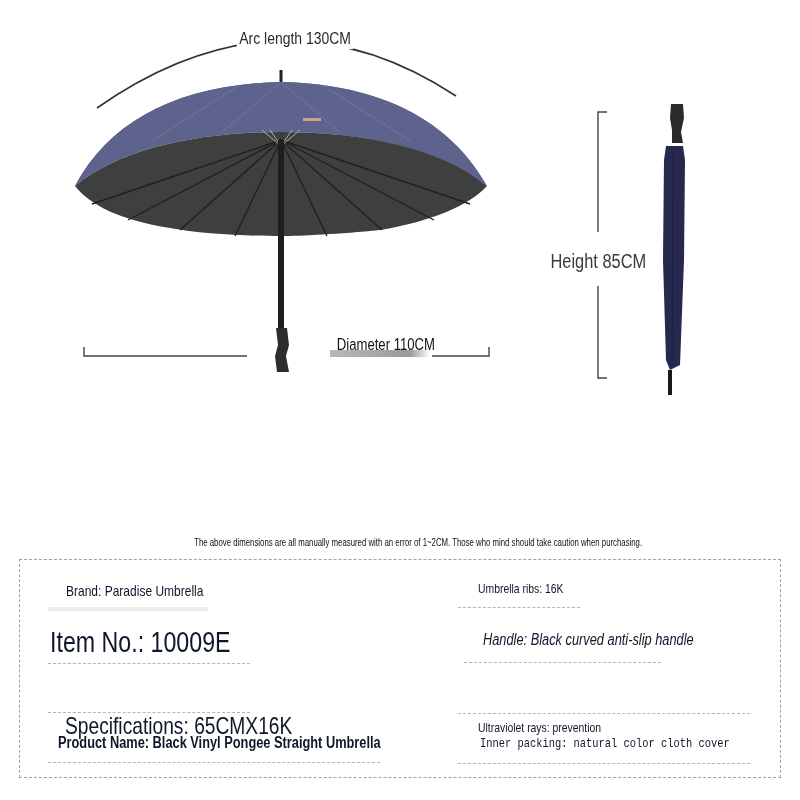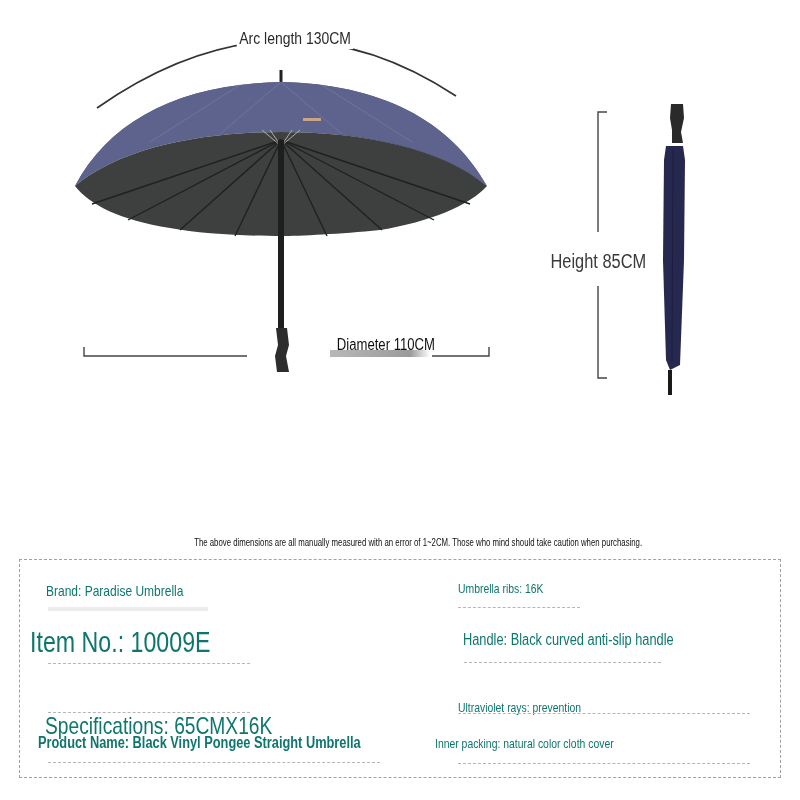--- a/index.html
+++ b/index.html
@@ -13,32 +13,32 @@
   .diam-shadow { left: 330px; top: 350px; width: 100px; height: 7px;
                  background: linear-gradient(to right, #b8b8b8, #9a9a9a 80%, rgba(160,160,160,0)); }
   .height-label { left: 540px; top: 250px; transform: scaleX(0.82); font-size: 20px; color: #3a3a3a; }
 
   .disclaimer { left: 131px; top: 537px; font-size: 10px; color: #111; white-space: nowrap;
                 transform: scaleX(0.78); }
 
   .spec-box { left: 19px; top: 559px; width: 762px; height: 219px;
               border: 1px dashed #9aa3a8; box-sizing: border-box; }
 
-  .spec { white-space: nowrap; color: #0f766e; }
+  .spec { white-space: nowrap; color: #0f172a; margin-left: 20px; }
   .spec .txt { display: inline-block; transform: scaleX(0.8); transform-origin: left center; }
   .underline { height: 0; border-top: 1px dashed #b5b5b5; }
 
   .s-brand { left: 46px; top: 582px; font-size: 15px; }
   .s-item  { left: 30px; top: 626px; font-size: 29px; }
   .s-spec  { left: 45px; top: 712px; font-size: 24px; }
   .s-prod  { left: 38px; top: 734px; font-size: 16px; font-weight: bold; }
   .s-ribs  { left: 458px; top: 581px; font-size: 13px; }
-  .s-handle{ left: 463px; top: 631px; font-size: 16px; }
-  .s-uv    { left: 458px; top: 700px; font-size: 13px; }
-  .s-inner { left: 435px; top: 736px; font-size: 13px; }
+  .s-handle{ left: 463px; top: 631px; font-size: 16px; font-style: italic; }
+  .s-uv    { left: 458px; top: 720px; font-size: 13px; }
+  .s-inner { left: 460px; top: 736px; font-size: 13px; font-family: Liberation Mono, monospace; }
 
   .u-brand { left: 48px; top: 607px; width: 160px; border-top: 4px solid #ececec; }
   .u-item  { left: 48px; top: 663px; width: 202px; }
   .u-spec  { left: 48px; top: 712px; width: 202px; }
   .u-prod  { left: 48px; top: 762px; width: 332px; }
   .u-ribs  { left: 458px; top: 607px; width: 122px; }
   .u-handle{ left: 464px; top: 662px; width: 197px; }
   .u-uv    { left: 458px; top: 713px; width: 292px; }
   .u-inner { left: 458px; top: 763px; width: 292px; }
 </style>

